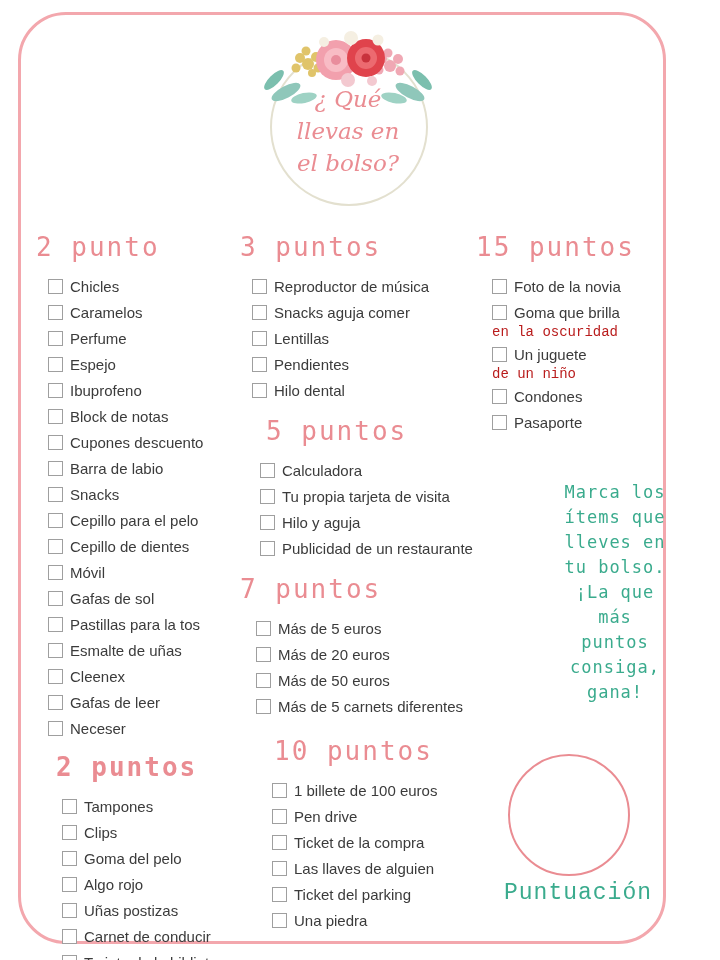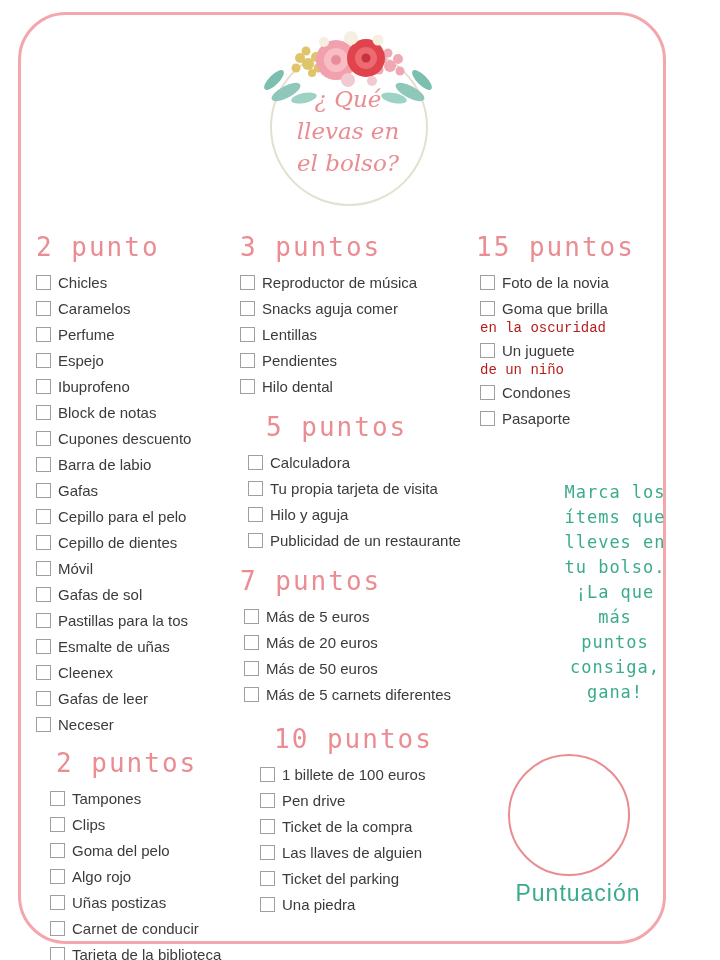--- a/index.html
+++ b/index.html
@@ -77,25 +77,25 @@
   .col3 { left: 476px; top: 232px; width: 200px; }
 
   .section-head {
     color: #ea8c92;
     font-family: "DejaVu Sans Mono", monospace;
     font-size: 26px;
     letter-spacing: 2px;
     margin: 0 0 8px 0;
     white-space: nowrap;
   }
-  .section-head.indent1 { padding-left: 20px; }
+  .section-head.indent1 { padding-left: 20px; font-weight: bold; }
   .section-head.indent2 { padding-left: 26px; }
   .section-head.indent3 { padding-left: 34px; }
 
-  .items { margin: 0; padding: 0; list-style: none; }
+  .items { margin: 12px; padding: 0; list-style: none; }
   .item {
     display: flex;
     align-items: center;
     margin-bottom: 2px;
     height: 24px;
   }
   .box {
     width: 15px;
     height: 15px;
     border: 1px solid #9f9f9f;
@@ -146,21 +146,21 @@
     border-radius: 50%;
     box-sizing: border-box;
   }
   .score-label {
     position: absolute;
     left: 468px;
     top: 880px;
     width: 220px;
     text-align: center;
     color: #3aab8d;
-    font-family: Liberation Sans, sans-serif;
+    font-family: Liberation Mono, monospace;
     font-size: 23px;
     letter-spacing: 1px;
   }
 </style>
 </head>
 <body>
 
 <div class="page">
 
   <div class="card-border"></div>
@@ -256,21 +256,21 @@
       <li class="item">
           <span class="box"></span>
           <span class="item-label">Cupones descuento</span>
         </li>
       <li class="item">
           <span class="box"></span>
           <span class="item-label">Barra de labio</span>
         </li>
       <li class="item">
           <span class="box"></span>
-          <span class="item-label">Gafas</span>
+          <span class="item-label">Snacks</span>
         </li>
       <li class="item">
           <span class="box"></span>
           <span class="item-label">Cepillo para el pelo</span>
         </li>
       <li class="item">
           <span class="box"></span>
           <span class="item-label">Cepillo de dientes</span>
         </li>
       <li class="item">

